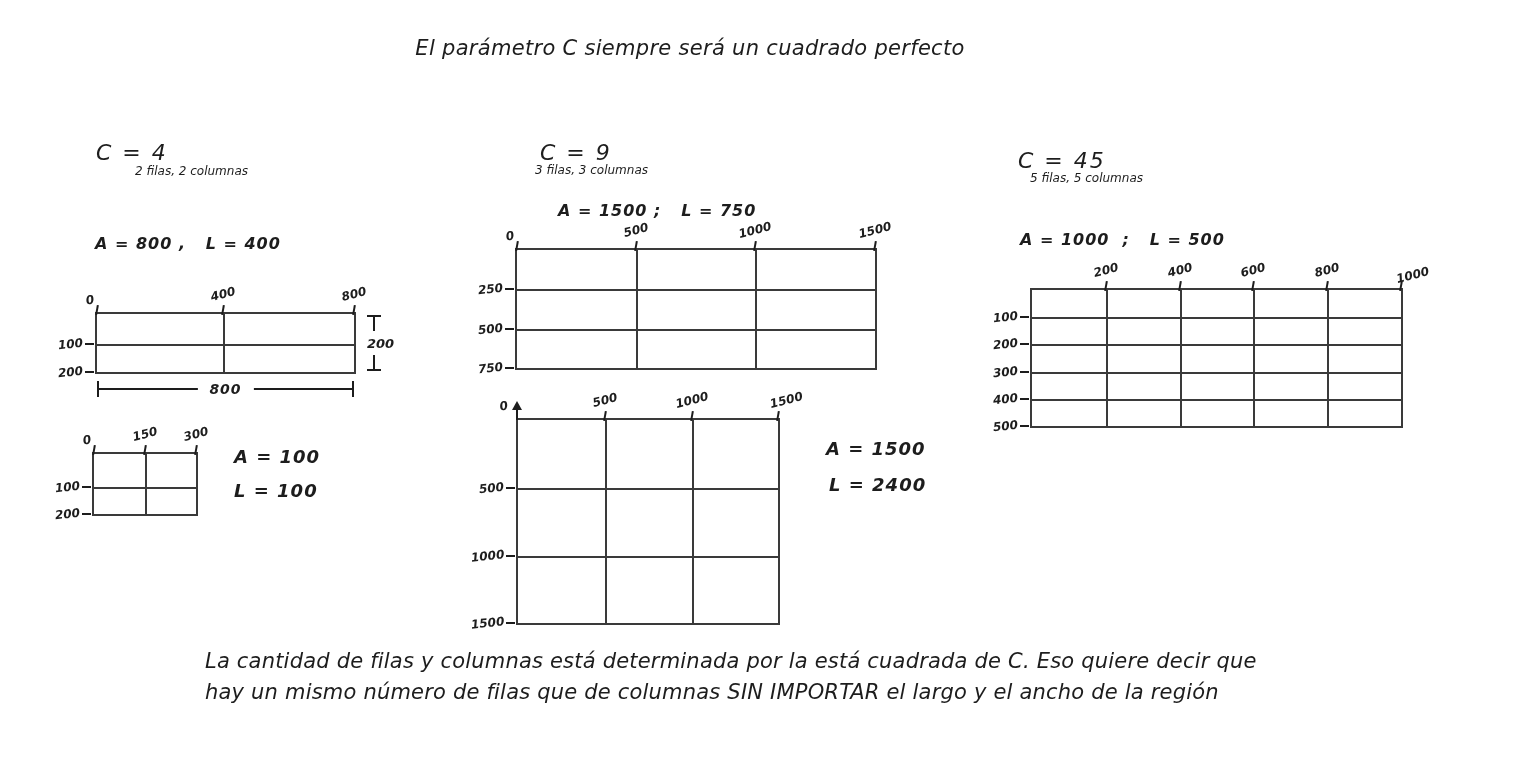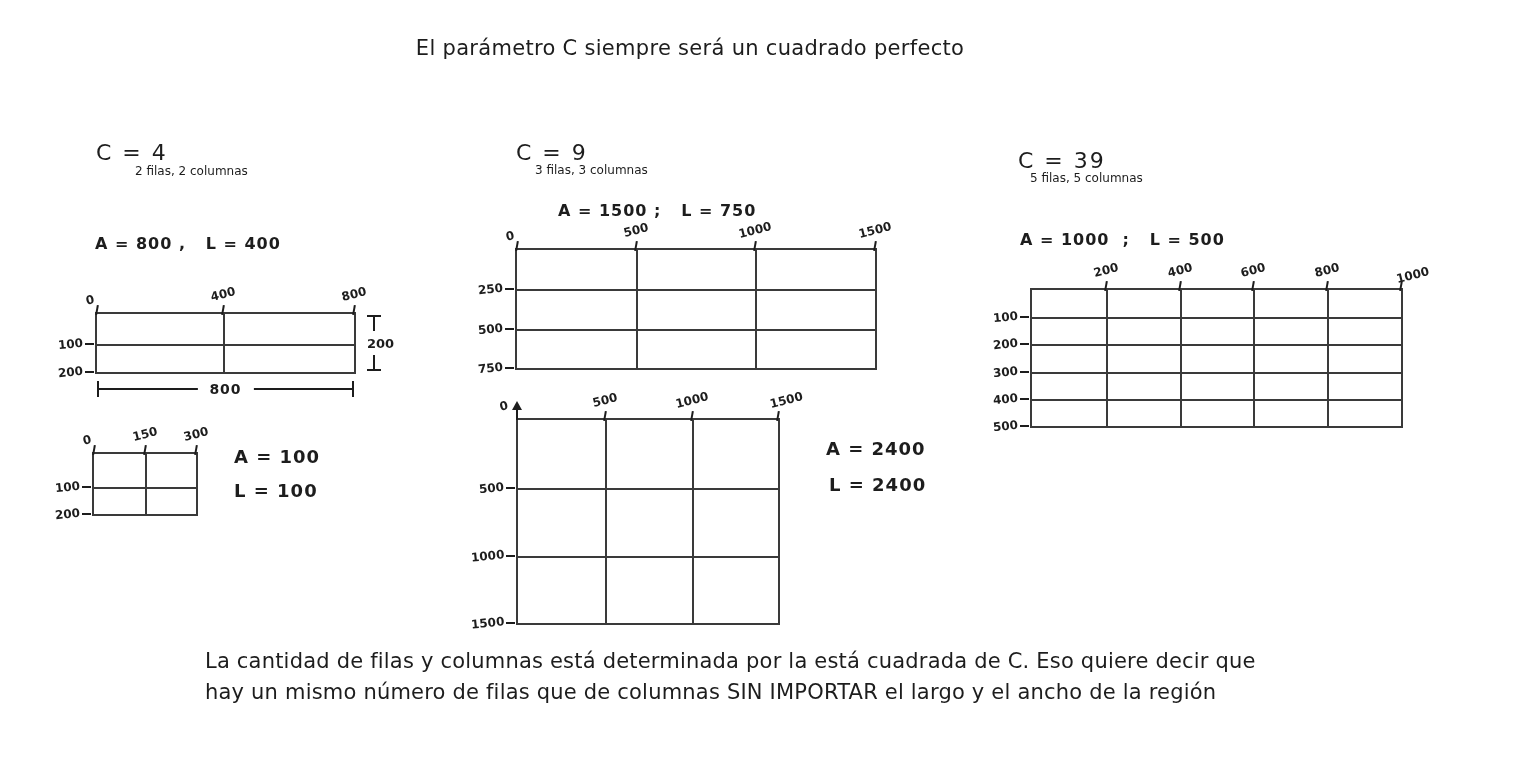--- a/index.html
+++ b/index.html
@@ -1,18 +1,18 @@
 <!DOCTYPE html>
 <html style="--ink: #1d1d1d; --line: #3a3a3a; --bg: #ffffff;"><head>
 <meta charset="utf-8">
 <style>
   :root { --ink:#1d1d1d; --line:#3a3a3a; --bg:#ffffff; }
   * { margin:0; padding:0; box-sizing:border-box; }
   body { background:var(--bg); font-family:"DejaVu Sans", sans-serif; color:var(--ink); }
-  #canvas { position:relative; width:1532px; height:757px; background:var(--bg); overflow:hidden; }
+  #canvas { position:relative; width:1532px; height:757px; background:var(--bg); overflow:hidden;font-style:italic; }
 
   .txt { position:absolute; white-space:pre; color:var(--ink); }
   .title { font-size:21px; letter-spacing:.3px; text-align:center; }
   .heading { font-size:22px; letter-spacing:2px;margin-top:28px; }
   .subtitle { font-size:12px;text-align:right; }
   .formula { font-size:16px; font-weight:700; letter-spacing:1px; }
   .note { position:absolute; font-size:18px; font-weight:700; letter-spacing:1px; white-space:pre; }
   .footer-line { font-size:21px; letter-spacing:.2px; line-height:31px; }
 
   .grid { position:absolute; border:2px solid var(--line); }
@@ -113,21 +113,21 @@
       <span class="ll" style="top:55%;">100</span>
       <span class="ll" style="top:100%;">200</span>
 
       <span class="note" style="left:calc(100% + 38px); top:-8px;">A = 100</span>
       <span class="note" style="left:calc(100% + 38px); top:26px;">L = 100</span>
     </div>
   </div>
 
   
   <div style="display:contents;">
-    <div class="txt heading" style="left:516px; top:112px;">C = 9</div>
+    <div class="txt heading" style="left:540px; top:112px;">C = 9</div>
     <div class="txt subtitle" style="left:535px; top:163px;">3 filas, 3 columnas</div>
     <div class="txt formula" style="left:558px; top:201px;">A = 1500 ;   L = 750</div>
 
     
     <div class="grid" style="left:515px; top:248px; width:362px; height:122px;">
       <div class="vline" style="left:33.3%;"></div>
       <div class="vline" style="left:66.6%;"></div>
       <div class="hline" style="top:33.3%;"></div>
       <div class="hline" style="top:66.6%;"></div>
 
@@ -168,28 +168,28 @@
       <span class="lt" style="left:67%;">1000</span>
       <span class="lt" style="left:100%; transform:translateX(-25%) rotate(-14deg);">1500</span>
 
       <div class="th" style="top:33.5%;"></div>
       <div class="th" style="top:67%;"></div>
       <div class="th" style="top:100%;"></div>
       <span class="ll" style="top:33.5%;">500</span>
       <span class="ll" style="top:67%;">1000</span>
       <span class="ll" style="top:100%;">1500</span>
 
-      <span class="note" style="left:calc(100% + 48px); top:18px;">A = 2400</span>
+      <span class="note" style="left:calc(100% + 48px); top:18px;">A = 1500</span>
       <span class="note" style="left:calc(100% + 51px); top:54px;">L = 2400</span>
     </div>
   </div>
 
   
   <div style="display:contents;">
-    <div class="txt heading" style="left:1018px; top:120px;">C = 39</div>
+    <div class="txt heading" style="left:1018px; top:120px;">C = 45</div>
     <div class="txt subtitle" style="left:1030px; top:171px;">5 filas, 5 columnas</div>
     <div class="txt formula" style="left:1020px; top:230px;">A = 1000  ;   L = 500</div>
 
     
     <div class="grid" style="left:1030px; top:288px; width:373px; height:140px;">
       <div class="vline" style="left:20%;"></div>
       <div class="vline" style="left:40%;"></div>
       <div class="vline" style="left:60%;"></div>
       <div class="vline" style="left:80%;"></div>
       <div class="hline" style="top:20%;"></div>

